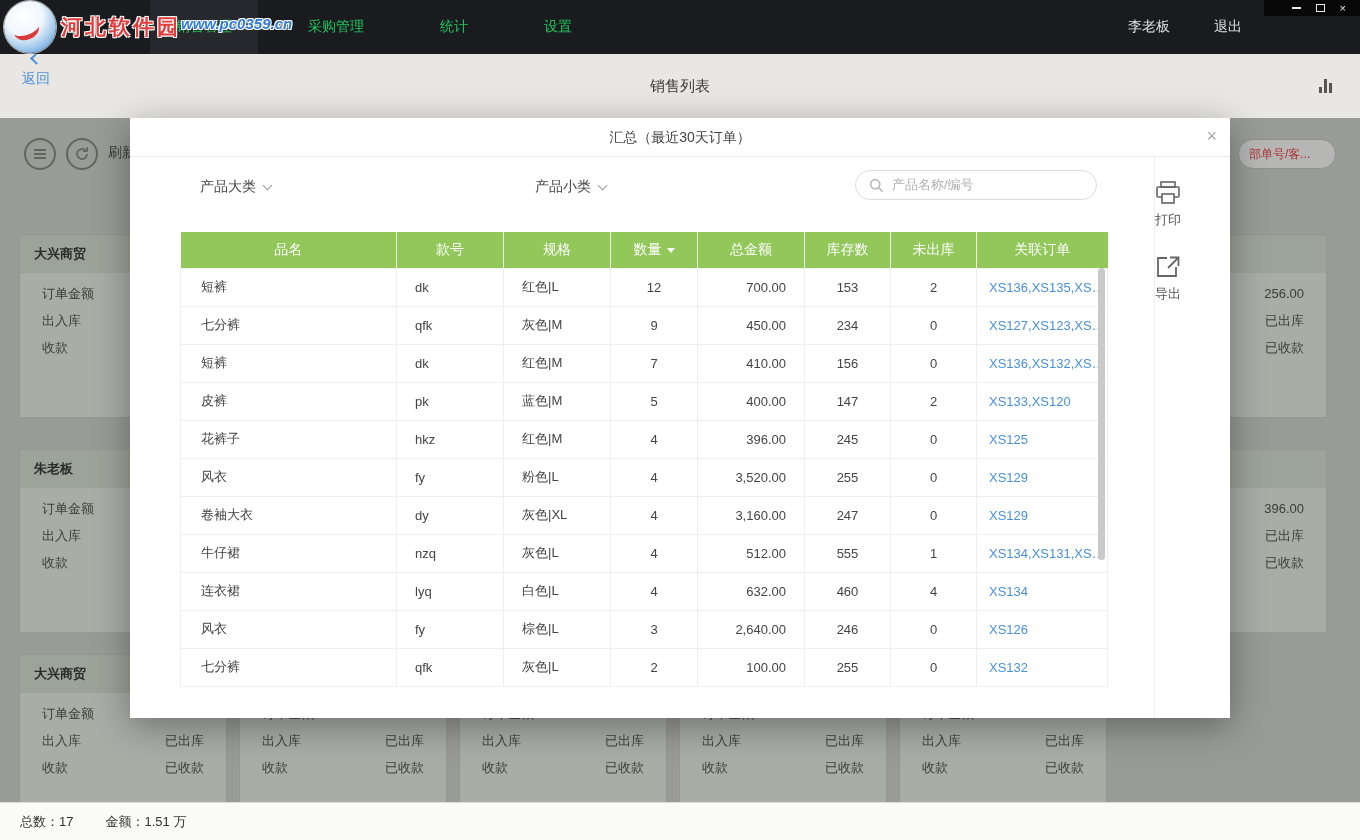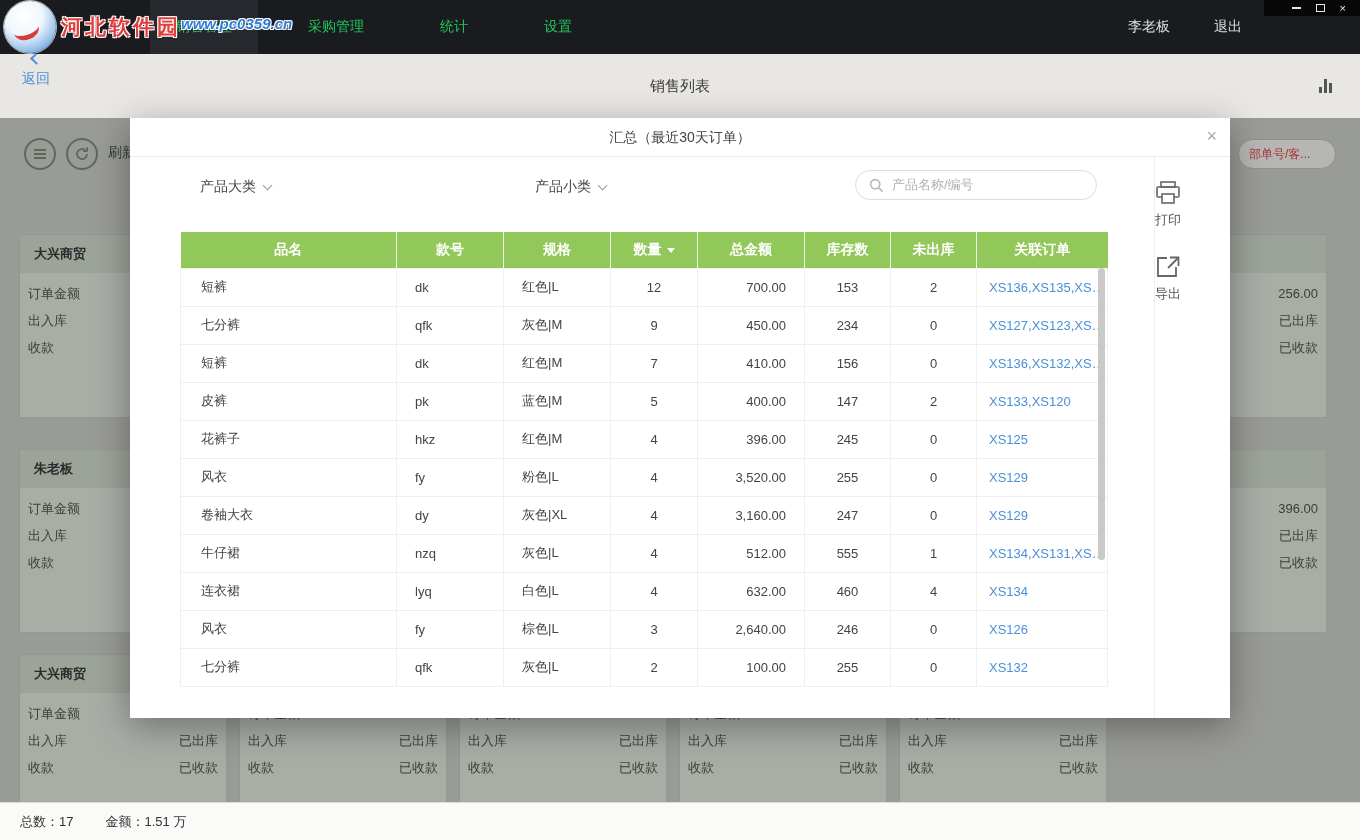--- a/index.html
+++ b/index.html
@@ -43,21 +43,21 @@
   .tool-circle { position:absolute; top:20px; width:32px; height:32px; border:2px solid #87907f; border-radius:50%;
     display:flex; align-items:center; justify-content:center; flex-direction:column; gap:2px; cursor:pointer; background:transparent; }
   .tool-circle .bar { width:12px; height:2px; background:#87907f; }
   .refresh-label { position:absolute; left:108px; top:26px; font-size:14px; color:#4f564c; white-space:nowrap; }
   .search-pill-bg { position:absolute; left:1238px; top:21px; width:98px; height:30px; background:#fcfcfb; border:1px solid #c9c9c4;
     border-radius:15px; line-height:28px; padding-left:10px; font-size:12px; color:#ef4444; overflow:hidden; white-space:nowrap; }
 
   .bgcard { position:absolute; width:206px; height:182px; background:#e9f0e6; box-shadow:0 0 0 1px #ccd4c7; }
   .bgcard-head { height:38px; line-height:38px; background:#d8e2d4; padding-left:14px; font-size:13px; font-weight:bold; color:#3c3c3c; }
   .bgcard-body { padding-top:7px; }
-  .bgcard-row { display:flex; justify-content:space-between; padding:0 8px; height:27px; line-height:27px; font-size:13px; color:#52584e; }
+  .bgcard-row { display:flex; justify-content:space-between; padding:0 22px; height:27px; line-height:27px; font-size:13px; color:#52584e; }
   .crv { text-align:left; }
 
   .overlay { position:absolute; left:0; top:118px; width:1360px; height:684px; background:rgba(0,0,0,0.28); z-index:30; }
 
   
   .statusbar { position:absolute; left:0; bottom:0; width:1360px; height:38px; background:#fafaf8; border-top:1px solid #dedcda;
     display:flex; align-items:center; gap:32px; padding-left:20px; font-size:13px; color:#333; z-index:60; }
 
   
   .modal { position:absolute; left:130px; top:118px; width:1100px; height:600px; background:#fff; z-index:50;
@@ -74,21 +74,21 @@
   .filter-label { position:absolute; top:60px; font-size:14px; color:#444; cursor:pointer; white-space:nowrap; }
   .chev { display:inline-block; width:7px; height:7px; border-right:1.5px solid #999; border-bottom:1.5px solid #999;
     transform:rotate(45deg); margin-left:8px; vertical-align:2px; }
   .msearch { position:absolute; left:725px; top:52px; width:242px; height:30px; border:1px solid #ddd; border-radius:15px;
     display:flex; align-items:center; gap:8px; padding-left:13px; font-size:13px; color:#b0b0b0; cursor:text; }
 
   .table-wrap { position:absolute; left:50px; top:114px; width:927px; }
   table { border-collapse:collapse; table-layout:fixed; width:927px; }
   col.c1{width:216px} col.c2{width:107px} col.c3{width:107px} col.c4{width:87px}
   col.c5{width:107px} col.c6{width:86px} col.c7{width:86px} col.c8{width:131px}
-  thead th { background:#92c75a; color:#fff; font-size:14px; font-weight:bold; height:36px; text-align:center;
+  thead th { background:#92c75a; color:#fff; font-size:14px; font-weight:normal; height:36px; text-align:center;
     border-right:1px solid rgba(255,255,255,0.85); cursor:pointer; }
   thead th:last-child { border-right:none; }
   tbody td { height:38px; font-size:13px; color:#444; background:#fff; border:1px solid #efefef; overflow:hidden;
     white-space:nowrap; text-overflow:ellipsis; }
   tbody td:nth-child(1) { text-align:left; padding-left:20px; }
   tbody td:nth-child(2), tbody td:nth-child(3) { text-align:left; padding-left:18px; }
   tbody td:nth-child(4), tbody td:nth-child(6), tbody td:nth-child(7) { text-align:center; }
   tbody td:nth-child(5) { text-align:right; padding-right:18px; }
   tbody td:nth-child(8) { text-align:left; padding-left:12px; color:#4a90d9; cursor:pointer; }
   .sort-desc { display:inline-block; width:0; height:0; border-left:4px solid transparent; border-right:4px solid transparent;

